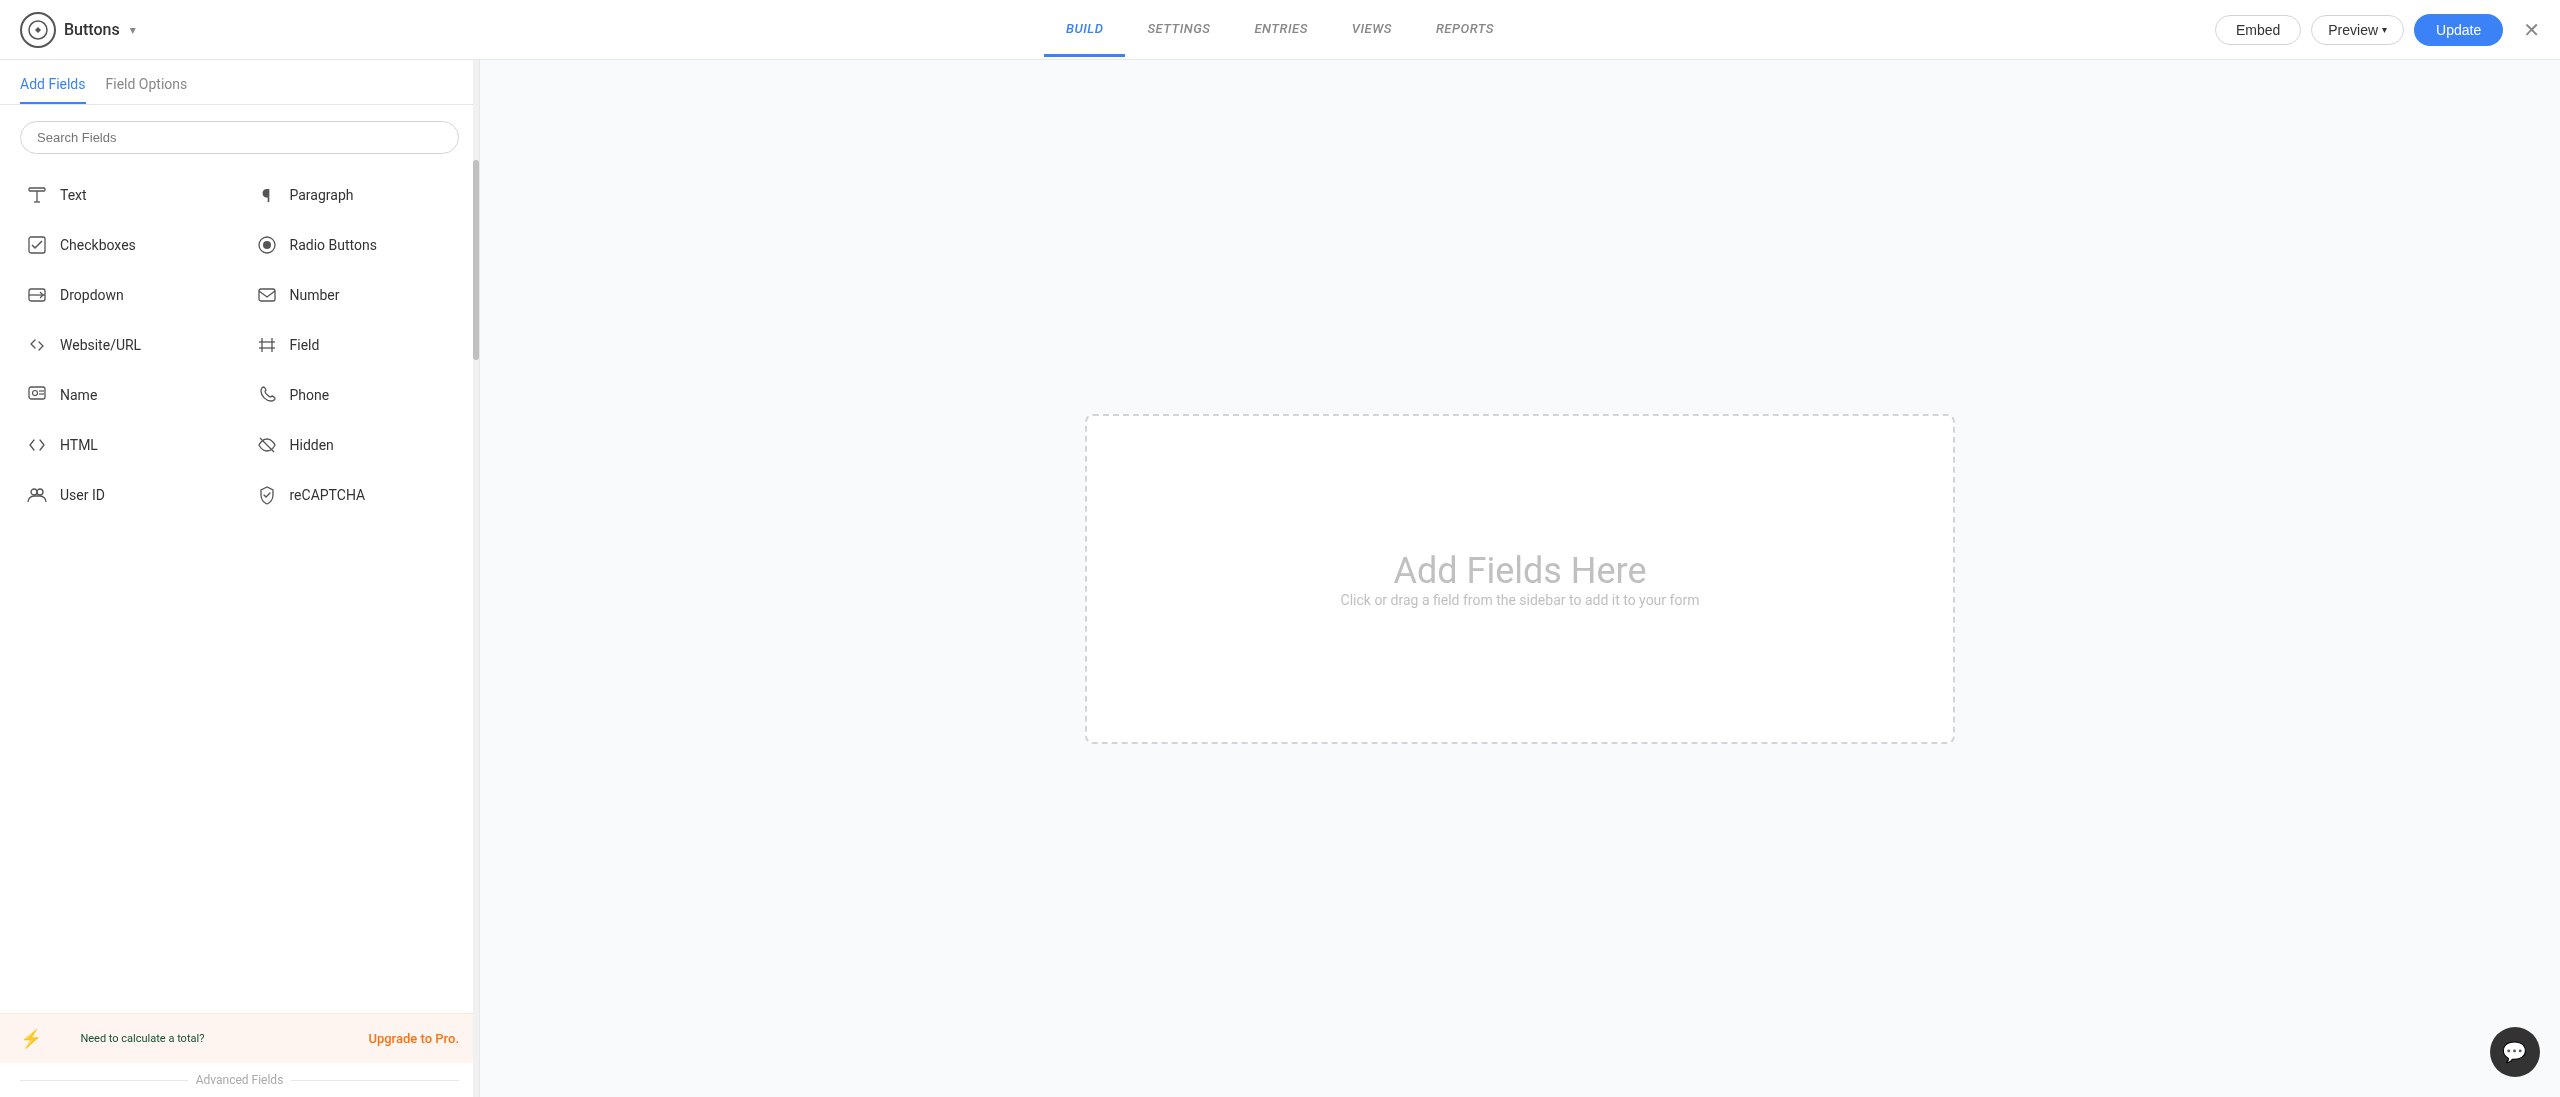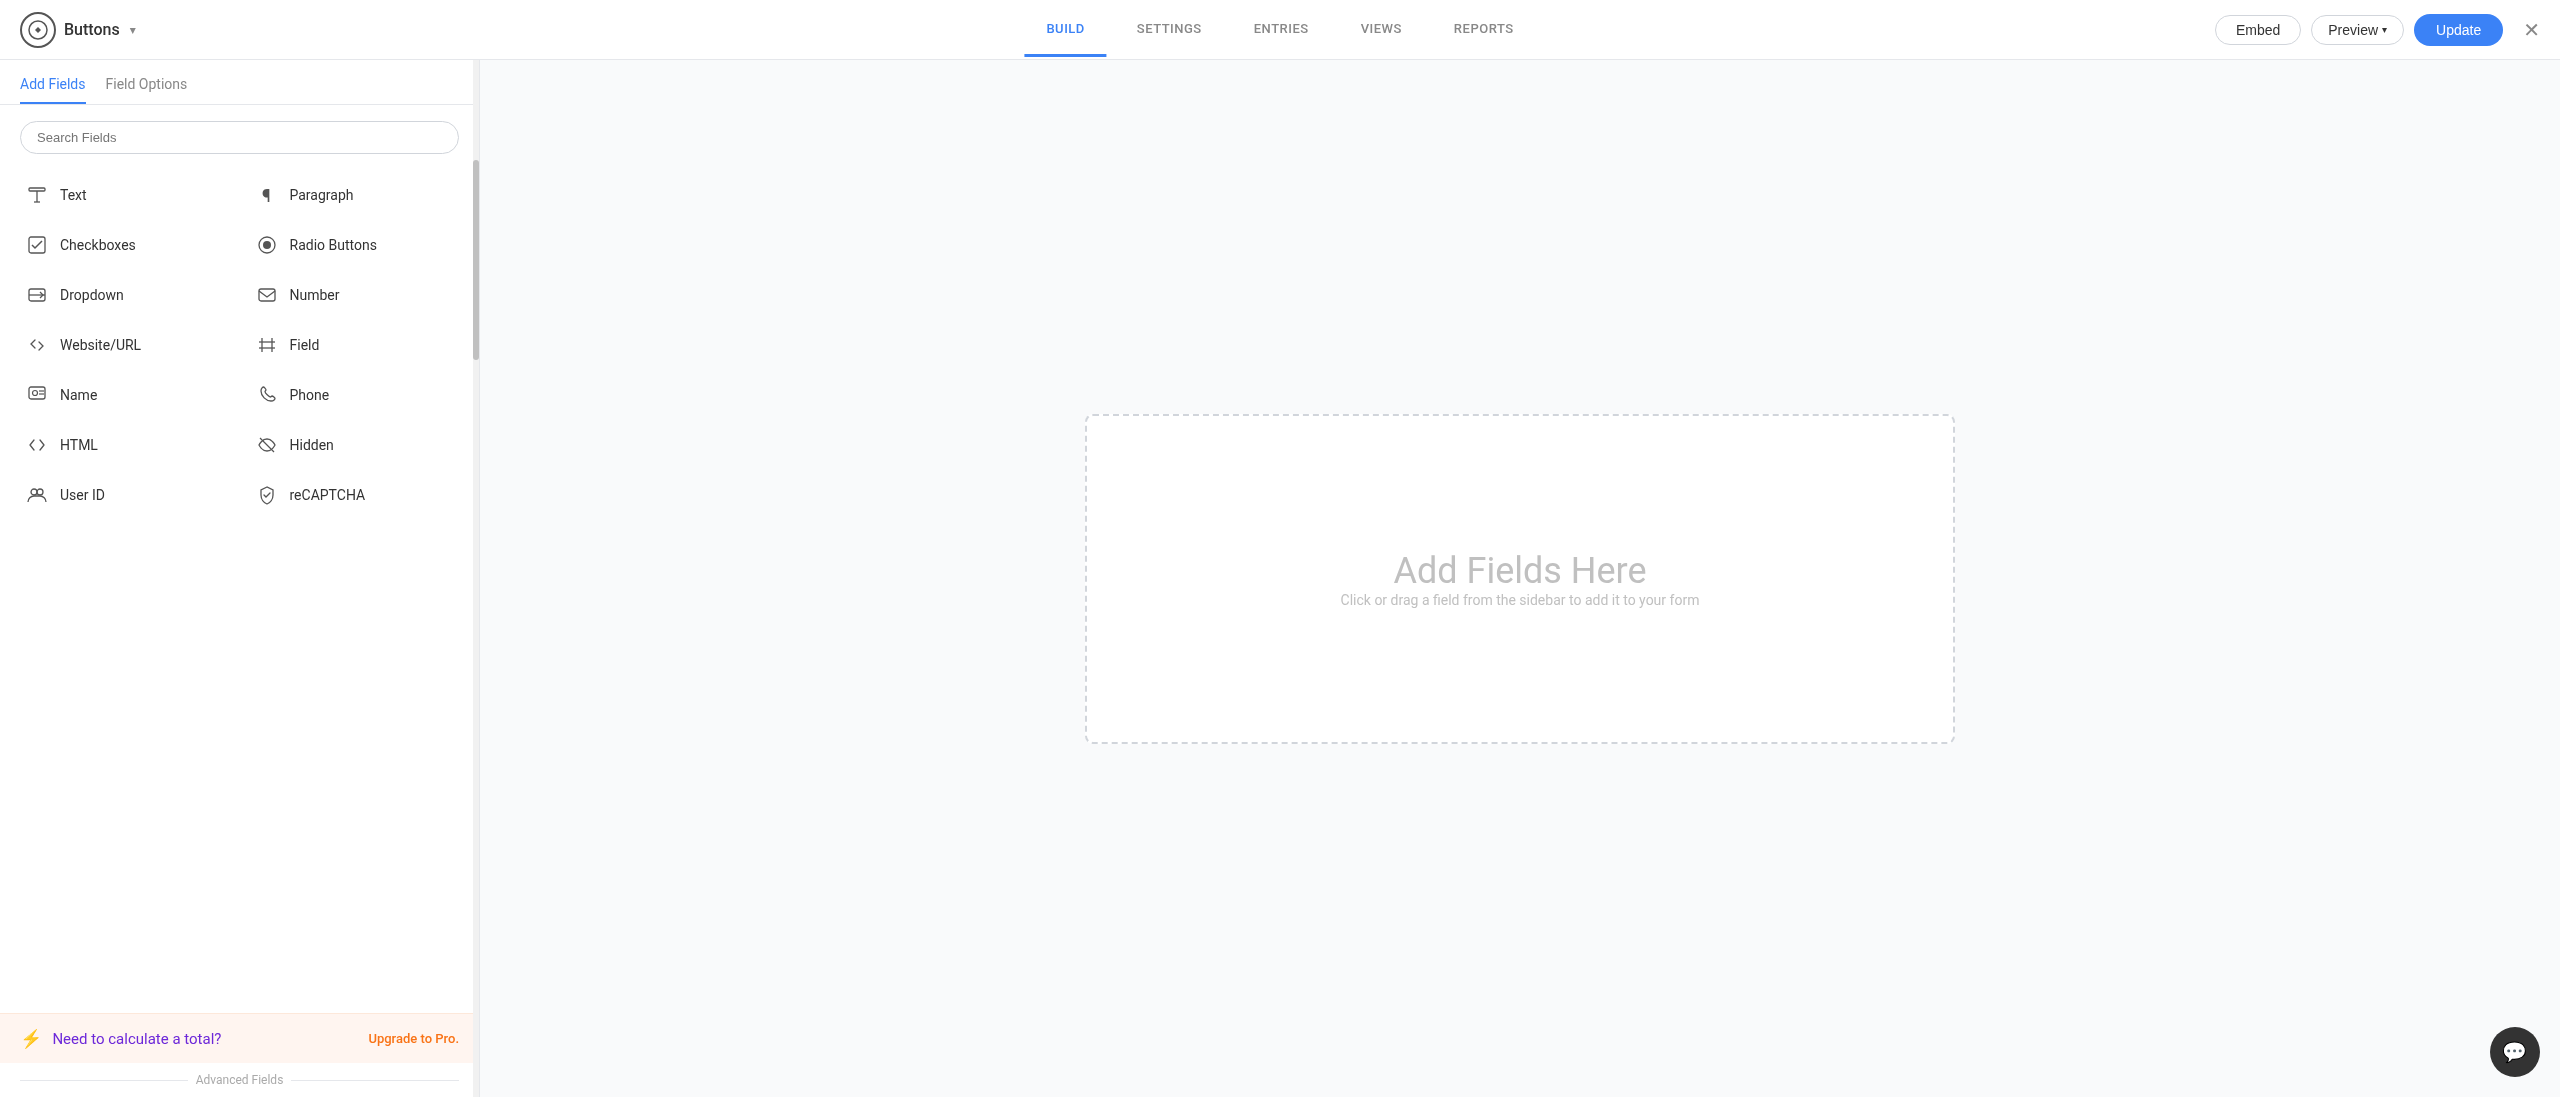--- a/index.html
+++ b/index.html
@@ -37,24 +37,25 @@
       font-weight: 500;
       color: #333;
     }
     .logo-chevron {
       font-size: 12px;
       color: #888;
       margin-left: 2px;
     }
     .nav-tabs {
       display: flex;
-      gap: 8px;
+      gap: 0;
       position: absolute;
       left: 50%;
       transform: translateX(-50%);
+      font-style: italic;
     }
     .nav-tab {
       padding: 18px 22px;
       font-size: 14px;
       font-weight: 500;
       color: #888;
       cursor: pointer;
       border-bottom: 3px solid transparent;
       letter-spacing: 0.5px;
       text-transform: uppercase;
@@ -214,23 +215,24 @@
       display: flex;
       align-items: center;
       gap: 10px;
       border-top: 1px solid #fde8da;
     }
     .upgrade-icon {
       color: #f97316;
       font-size: 18px;
     }
     .upgrade-text {
-      font-size: 15px;
-      color: #6d28d9;
+      font-size: 11px;
+      color: #14532d;
       flex: 1;
+      margin-left: 28px;
     }
     .upgrade-link {
       font-size: 13px;
       color: #f97316;
       cursor: pointer;
       font-weight: 500;
     }
 
     
     .advanced-section {

